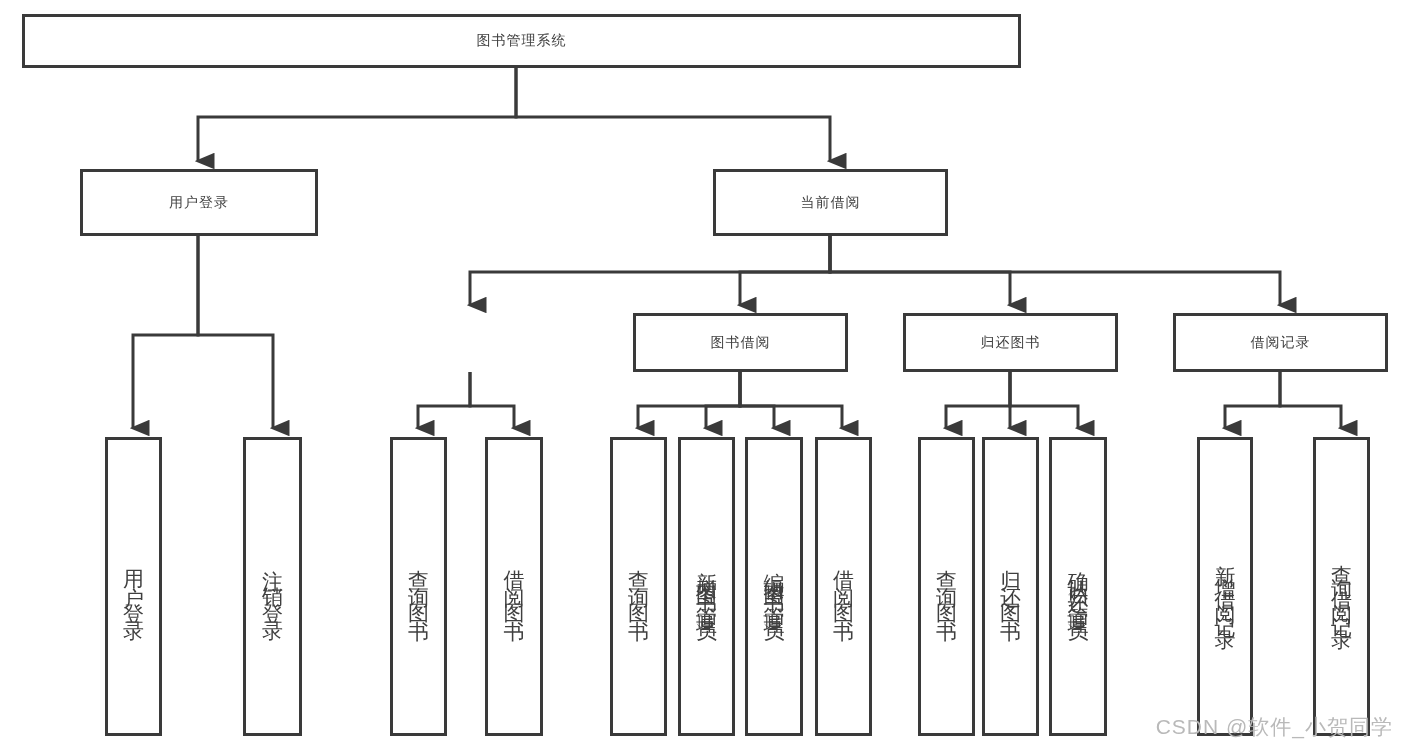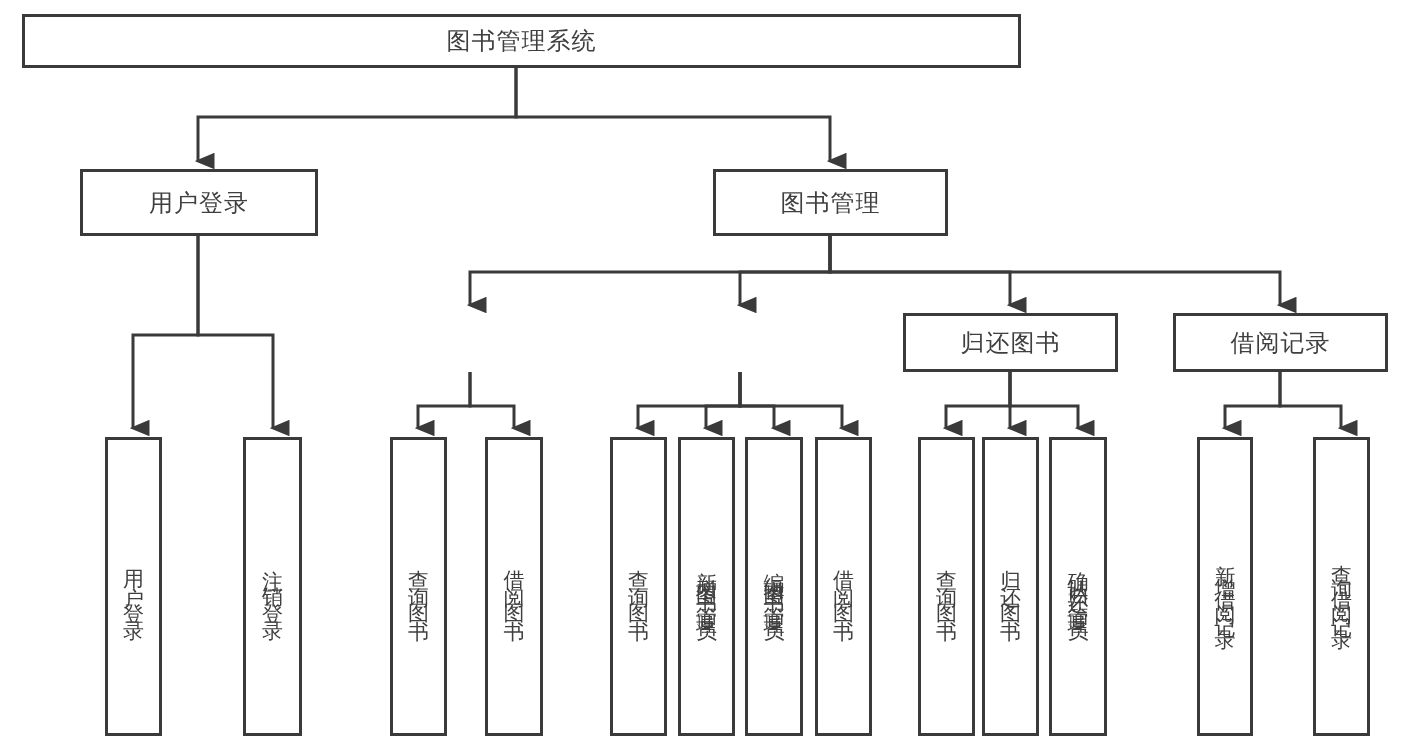--- a/index.html
+++ b/index.html
@@ -26,21 +26,21 @@
     box-sizing: border-box;
     border: 3px solid #3a3a3a;
     background: #ffffff;
     display: flex;
     align-items: center;
     justify-content: center;
     color: #3f3f3f;
     z-index: 2;
   }
   .node.h {
-    font-size: 24px;
+    font-size: 14px;
     letter-spacing: 1px;
     align-items: center;
   }
   .node.leaf {
     font-size: 21px;
   }
   .node.leaf .vtext {
     writing-mode: vertical-rl;
     text-orientation: mixed;
     white-space: nowrap;
@@ -99,23 +99,26 @@
   </svg>
 
   <div class="node h" style="left:22px; top:14px; width:999px; height:54px;">
     <span>图书管理系统</span>
   </div>
 
   <div class="node h" style="left:80px; top:169px; width:238px; height:67px;">
     <span>用户登录</span>
   </div>
   <div class="node h" style="left:713px; top:169px; width:235px; height:67px;">
-    <span>图书管理</span>
+    <span>当前借阅</span>
   </div>
 
+  <div class="node h" style="left:633px; top:313px; width:215px; height:59px;">
+    <span>图书借阅</span>
+  </div>
   <div class="node h" style="left:903px; top:313px; width:215px; height:59px;">
     <span>归还图书</span>
   </div>
   <div class="node h" style="left:1173px; top:313px; width:215px; height:59px;">
     <span>借阅记录</span>
   </div>
 
   <div class="node leaf v4" style="left:105px; top:437px; width:57px; height:299px;">
     <span class="vtext">用户登录</span>
   </div>
@@ -153,14 +156,15 @@
     <span class="vtext">确认归还（管理员）</span>
   </div>
 
   <div class="node leaf v6" style="left:1197px; top:437px; width:56px; height:299px;">
     <span class="vtext">新增借阅记录</span>
   </div>
   <div class="node leaf v6" style="left:1313px; top:437px; width:57px; height:299px;">
     <span class="vtext">查询借阅记录</span>
   </div>
 
+  <div class="watermark">CSDN @软件_小贺同学</div>
 
 </div>
 
 </body></html>

